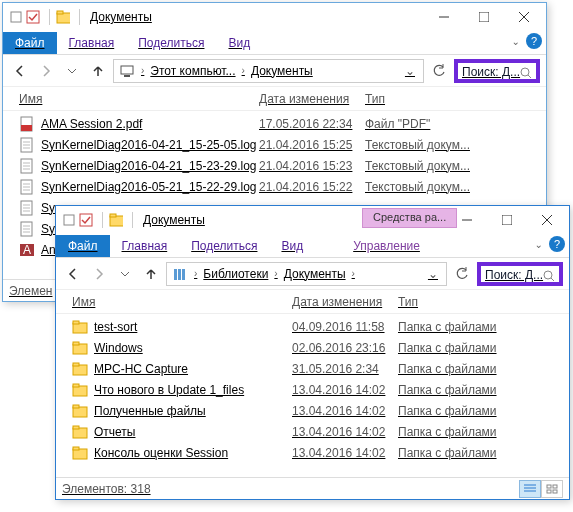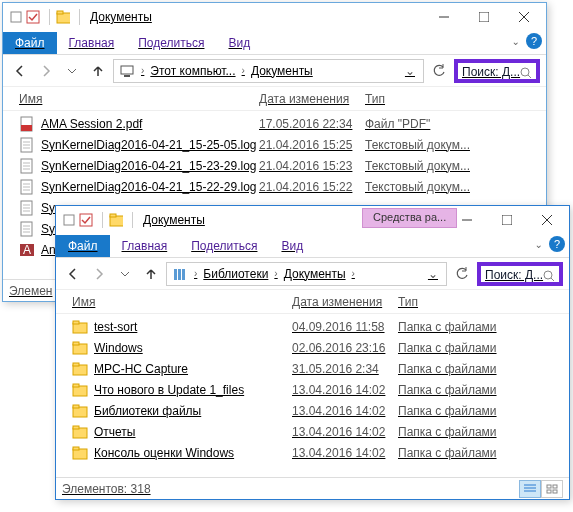--- a/index.html
+++ b/index.html
@@ -223,21 +223,21 @@
         <span class="fname">SynKernelDiag2016-04-21_15-23-29.log</span>
         <span class="fdate">21.04.2016 15:23</span>
         <span class="ftype">Текстовый докум...</span>
       </div>
     <div class="filerow">
         <span class="ficon">
           <svg width="16" height="16">
             <use href="#i-doc"></use>
           </svg>
         </span>
-        <span class="fname">SynKernelDiag2016-04-21_15-22-29.log</span>
+        <span class="fname">SynKernelDiag2016-05-21_15-22-29.log</span>
         <span class="fdate">21.04.2016 15:22</span>
         <span class="ftype">Текстовый докум...</span>
       </div>
     <div class="filerow">
         <span class="ficon">
           <svg width="16" height="16">
             <use href="#i-doc"></use>
           </svg>
         </span>
         <span class="fname">Sy</span>
@@ -301,20 +301,21 @@
           <line x1="10" y1="0" x2="0" y2="10" stroke="#333"></line>
         </svg>
       </div>
     <div class="context-tab">Средства ра...</div>
   </div>
   <div class="ribbon-tabs">
     <div class="rtab file">Файл</div>
     <div class="rtab">Главная</div>
     <div class="rtab">Поделиться</div>
     <div class="rtab">Вид</div>
+    <div class="rtab mgmt" style="margin-left:26px">Управление</div>
     <div class="rhelp">
       <span class="chev">⌄</span>
       <span class="help-icon">?</span>
     </div>
   </div>
   <div class="addrbar">
     <div class="navbtn active">
         <svg width="14" height="14">
           <path d="M9 2 L4 7 L9 12" fill="none" stroke="#333" stroke-width="1.5"></path>
         </svg>
@@ -408,41 +409,41 @@
         <span class="fname">Что нового в Update 1_files</span>
         <span class="fdate">13.04.2016 14:02</span>
         <span class="ftype">Папка с файлами</span>
       </div>
     <div class="filerow">
         <span class="ficon">
           <svg width="16" height="16">
             <use href="#i-folder"></use>
           </svg>
         </span>
-        <span class="fname">Библиотеки файлы</span>
+        <span class="fname">Полученные файлы</span>
         <span class="fdate">13.04.2016 14:02</span>
         <span class="ftype">Папка с файлами</span>
       </div>
     <div class="filerow">
         <span class="ficon">
           <svg width="16" height="16">
             <use href="#i-folder"></use>
           </svg>
         </span>
         <span class="fname">Отчеты</span>
         <span class="fdate">13.04.2016 14:02</span>
         <span class="ftype">Папка с файлами</span>
       </div>
     <div class="filerow">
         <span class="ficon">
           <svg width="16" height="16">
             <use href="#i-folder"></use>
           </svg>
         </span>
-        <span class="fname">Консоль оценки Windows</span>
+        <span class="fname">Консоль оценки Session</span>
         <span class="fdate">13.04.2016 14:02</span>
         <span class="ftype">Папка с файлами</span>
       </div>
   </div>
   <div class="statusbar">
     <span>Элементов: 318</span>
     <span class="sb-spacer"></span>
     <div class="viewbtns">
       <div class="viewbtn active">
           <svg width="12" height="10">

